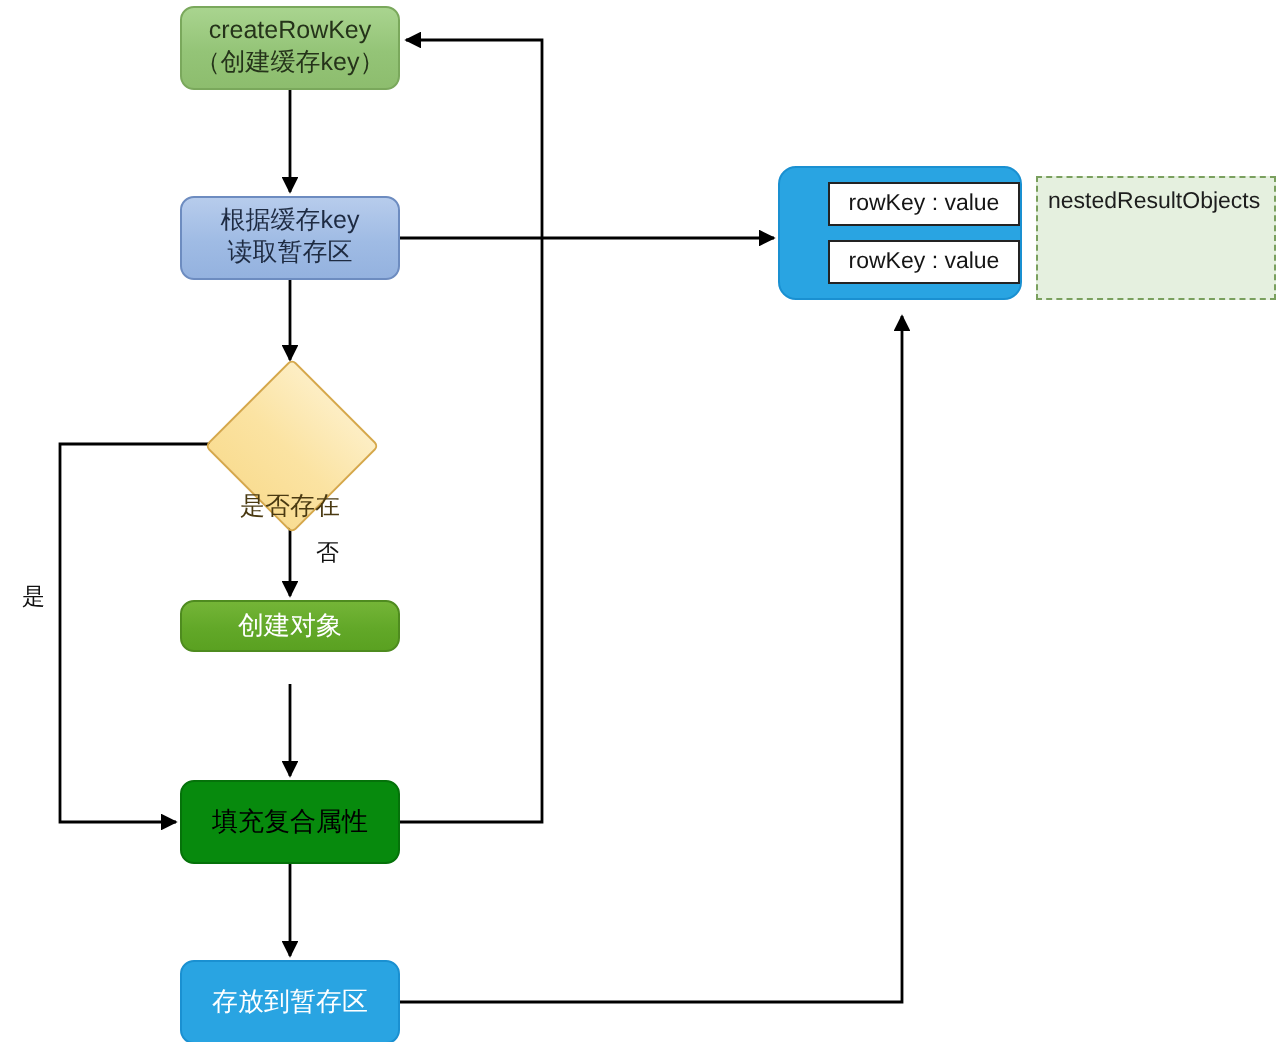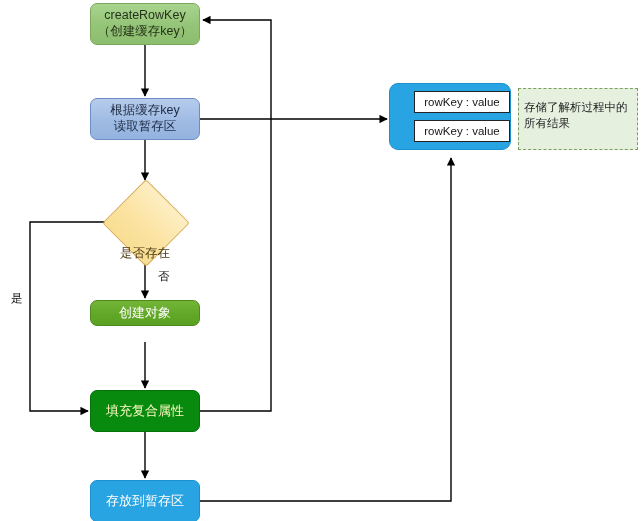--- a/index.html
+++ b/index.html
@@ -89,21 +89,21 @@
     color: #ffffff;
     font-size: 13px;
   }
 
   
   .node-fill {
     left: 90px; top: 390px; width: 110px; height: 42px;
     border-radius: 7px;
     border: 1px solid #05720a;
     background: #078a0d;
-    color: #fef9c3;
+    color: #000000;
     font-size: 13px;
   }
 
   
   .node-store {
     left: 90px; top: 480px; width: 110px; height: 42px;
     border-radius: 7px;
     border: 1px solid #1a90d1;
     background: #29a4e2;
     color: #ffffff;
@@ -210,19 +210,19 @@
   <div class="node node-fill">填充复合属性</div>
 
   <div class="node node-store">存放到暂存区</div>
 
   <div class="container-box">
     <div class="entry">rowKey : value</div>
     <div class="entry">rowKey : value</div>
   </div>
 
   <div class="note">
-    <div class="note-body">存储了解析过程中的所有结果</div>
+    <div class="note-title">nestedResultObjects</div>
   </div>
 
   <div class="edge-label label-no">否</div>
   <div class="edge-label label-yes">是</div>
 
 </div>
 
 </body></html>

